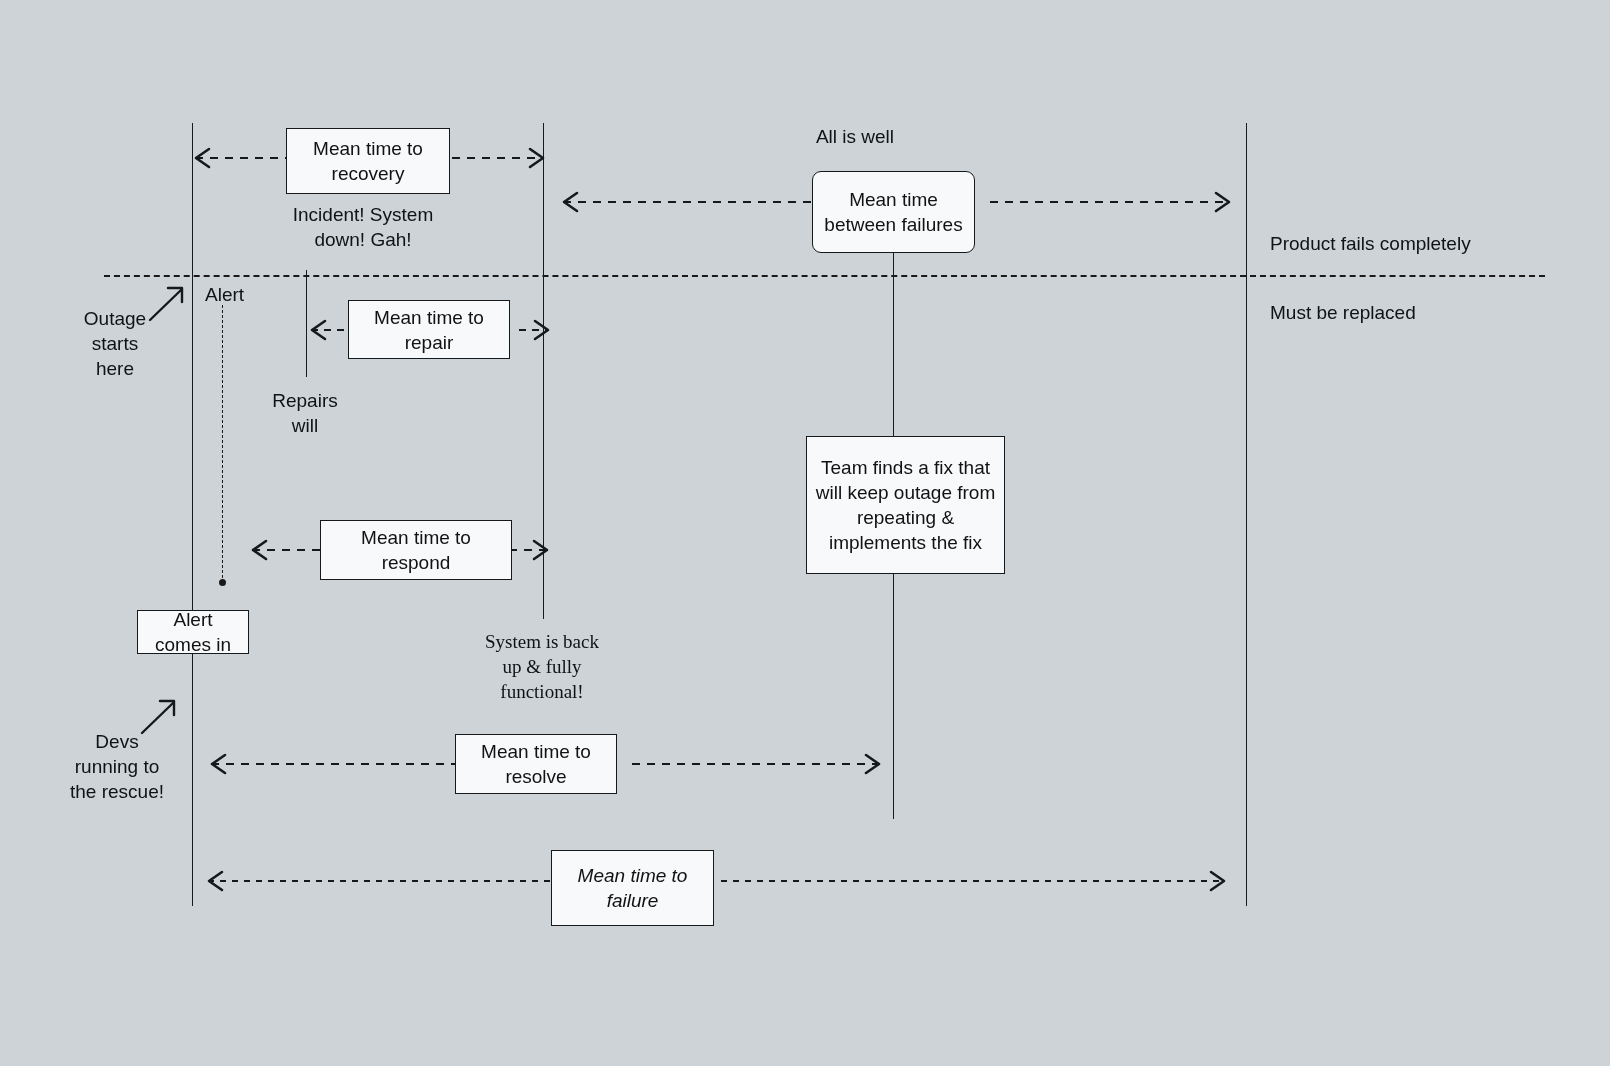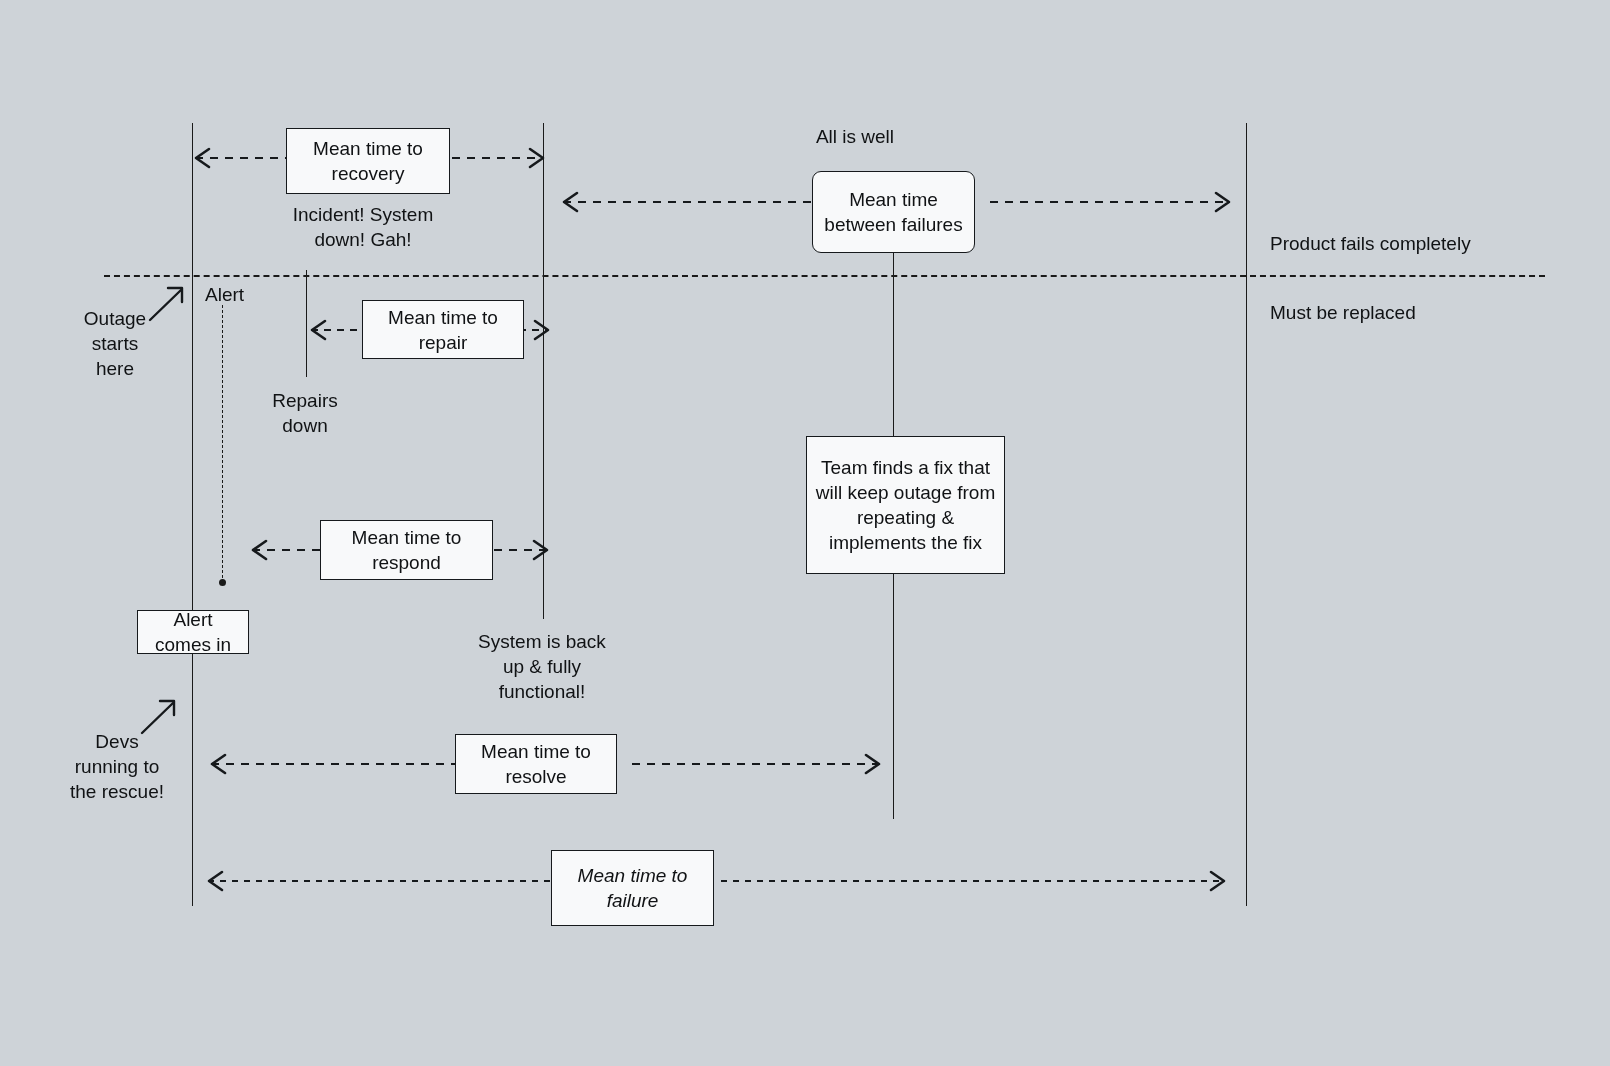--- a/index.html
+++ b/index.html
@@ -175,29 +175,29 @@
       <path d="M20,4 L34,4 L34,18" stroke="#16191c" stroke-width="2.4" fill="none" stroke-linecap="round" stroke-linejoin="round"></path>
     </svg>
   </div>
 
   <div class="box" style="left:286px; top:128px; width:164px; height:66px;">Mean time to
 recovery</div>
 
   <div class="box" style="left:812px; top:171px; width:163px; height:82px;border-radius:9px;">Mean time
 between failures</div>
 
-  <div class="box" style="left:348px; top:300px; width:162px; height:59px;margin-left:14px;">Mean time to
+  <div class="box" style="left:348px; top:300px; width:162px; height:59px;">Mean time to
 repair</div>
 
   <div class="box" style="left:806px; top:436px; width:199px; height:138px;">Team finds a fix that
 will keep outage from
 repeating &amp;
 implements the fix</div>
 
-  <div class="box" style="left:320px; top:520px; width:173px; height:60px;">Mean time to
+  <div class="box" style="left:320px; top:520px; width:192px; height:60px;">Mean time to
 respond</div>
 
   <div class="box" style="left:137px; top:610px; width:112px; height:44px;">Alert
 comes in</div>
 
   <div class="box" style="left:455px; top:734px; width:162px; height:60px;">Mean time to
 resolve</div>
 
   <div class="box" style="left:551px; top:850px; width:163px; height:76px;font-style:italic;">Mean time to
 failure</div>
@@ -211,23 +211,23 @@
 
   <div class="label left-al" style="left:1270px; top:300px; width:330px;">Must be replaced</div>
 
   <div class="label left-al" style="left:205px; top:282px; width:120px;">Alert</div>
 
   <div class="label" style="left:55px; top:306px; width:120px;">Outage
 starts
 here</div>
 
   <div class="label" style="left:245px; top:388px; width:120px;">Repairs
-down</div>
-
-  <div class="label" style="left:462px; top:629px; width:160px;">System is back
+will</div>
+
+  <div class="label" style="left:462px; top:629px; width:160px;font-family:Liberation Serif, serif;">System is back
 up &amp; fully
 functional!</div>
 
   <div class="label" style="left:55px; top:729px; width:124px;">Devs
 running to
 the rescue!</div>
 
 </div>
 
 </body></html>

